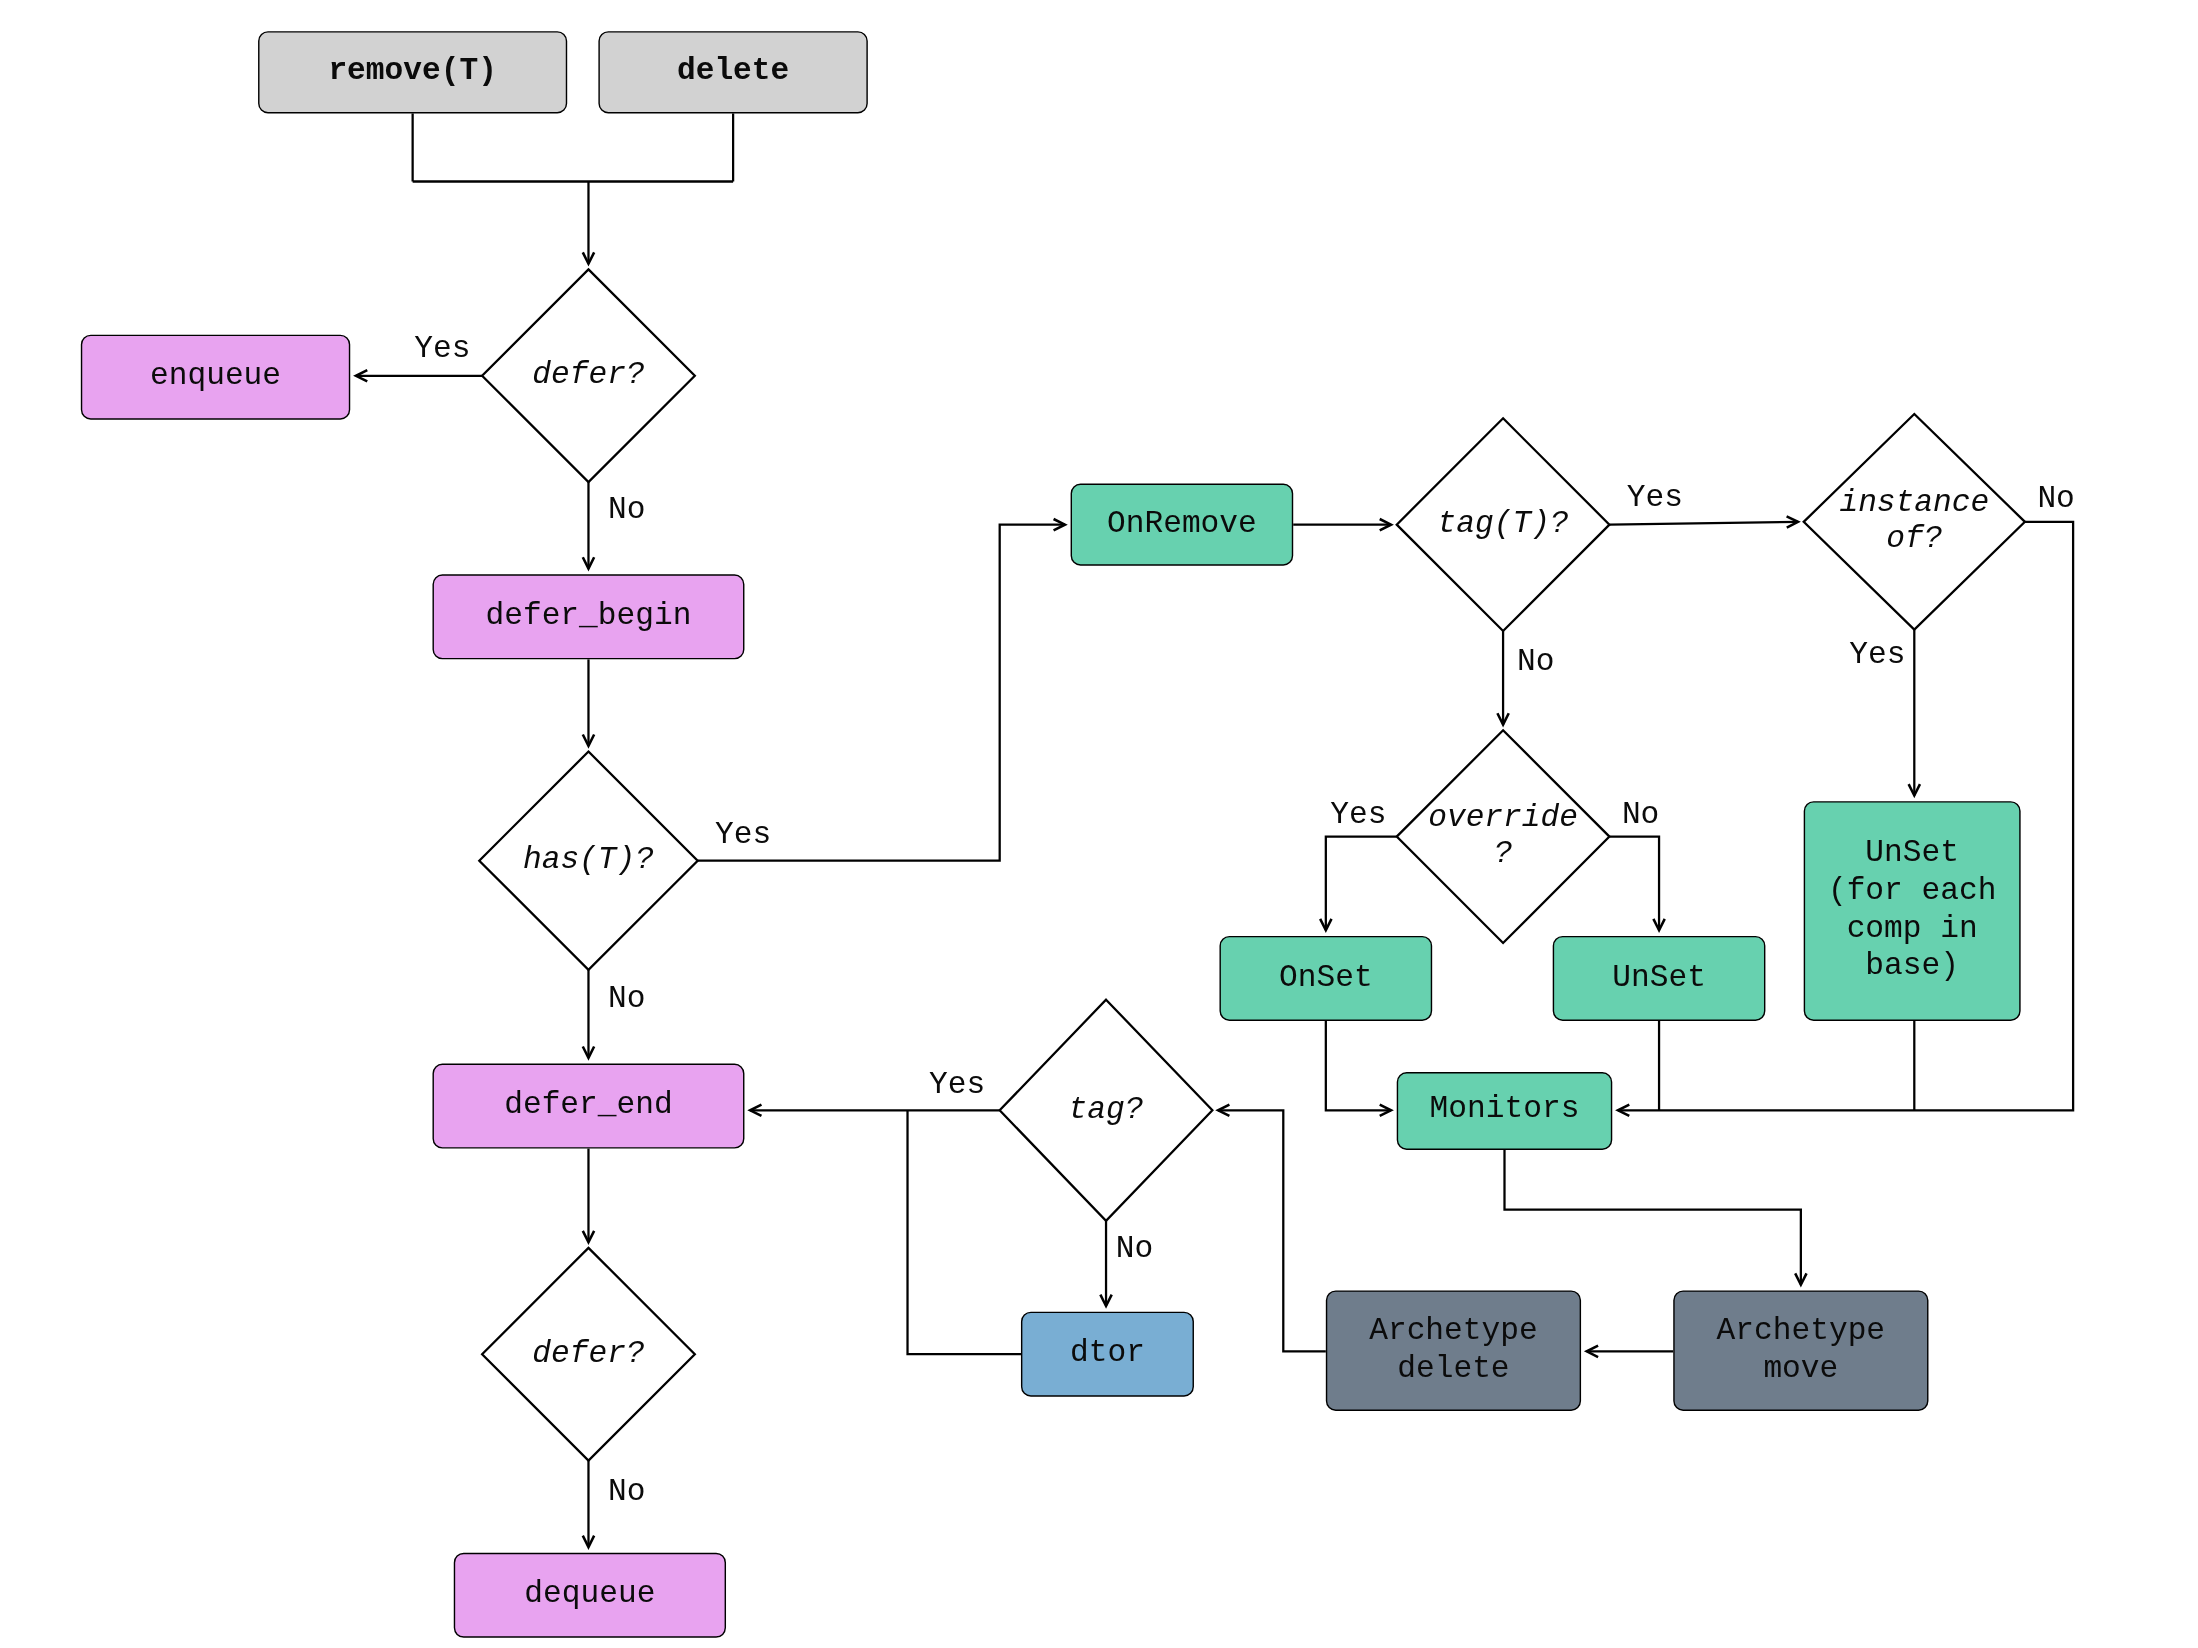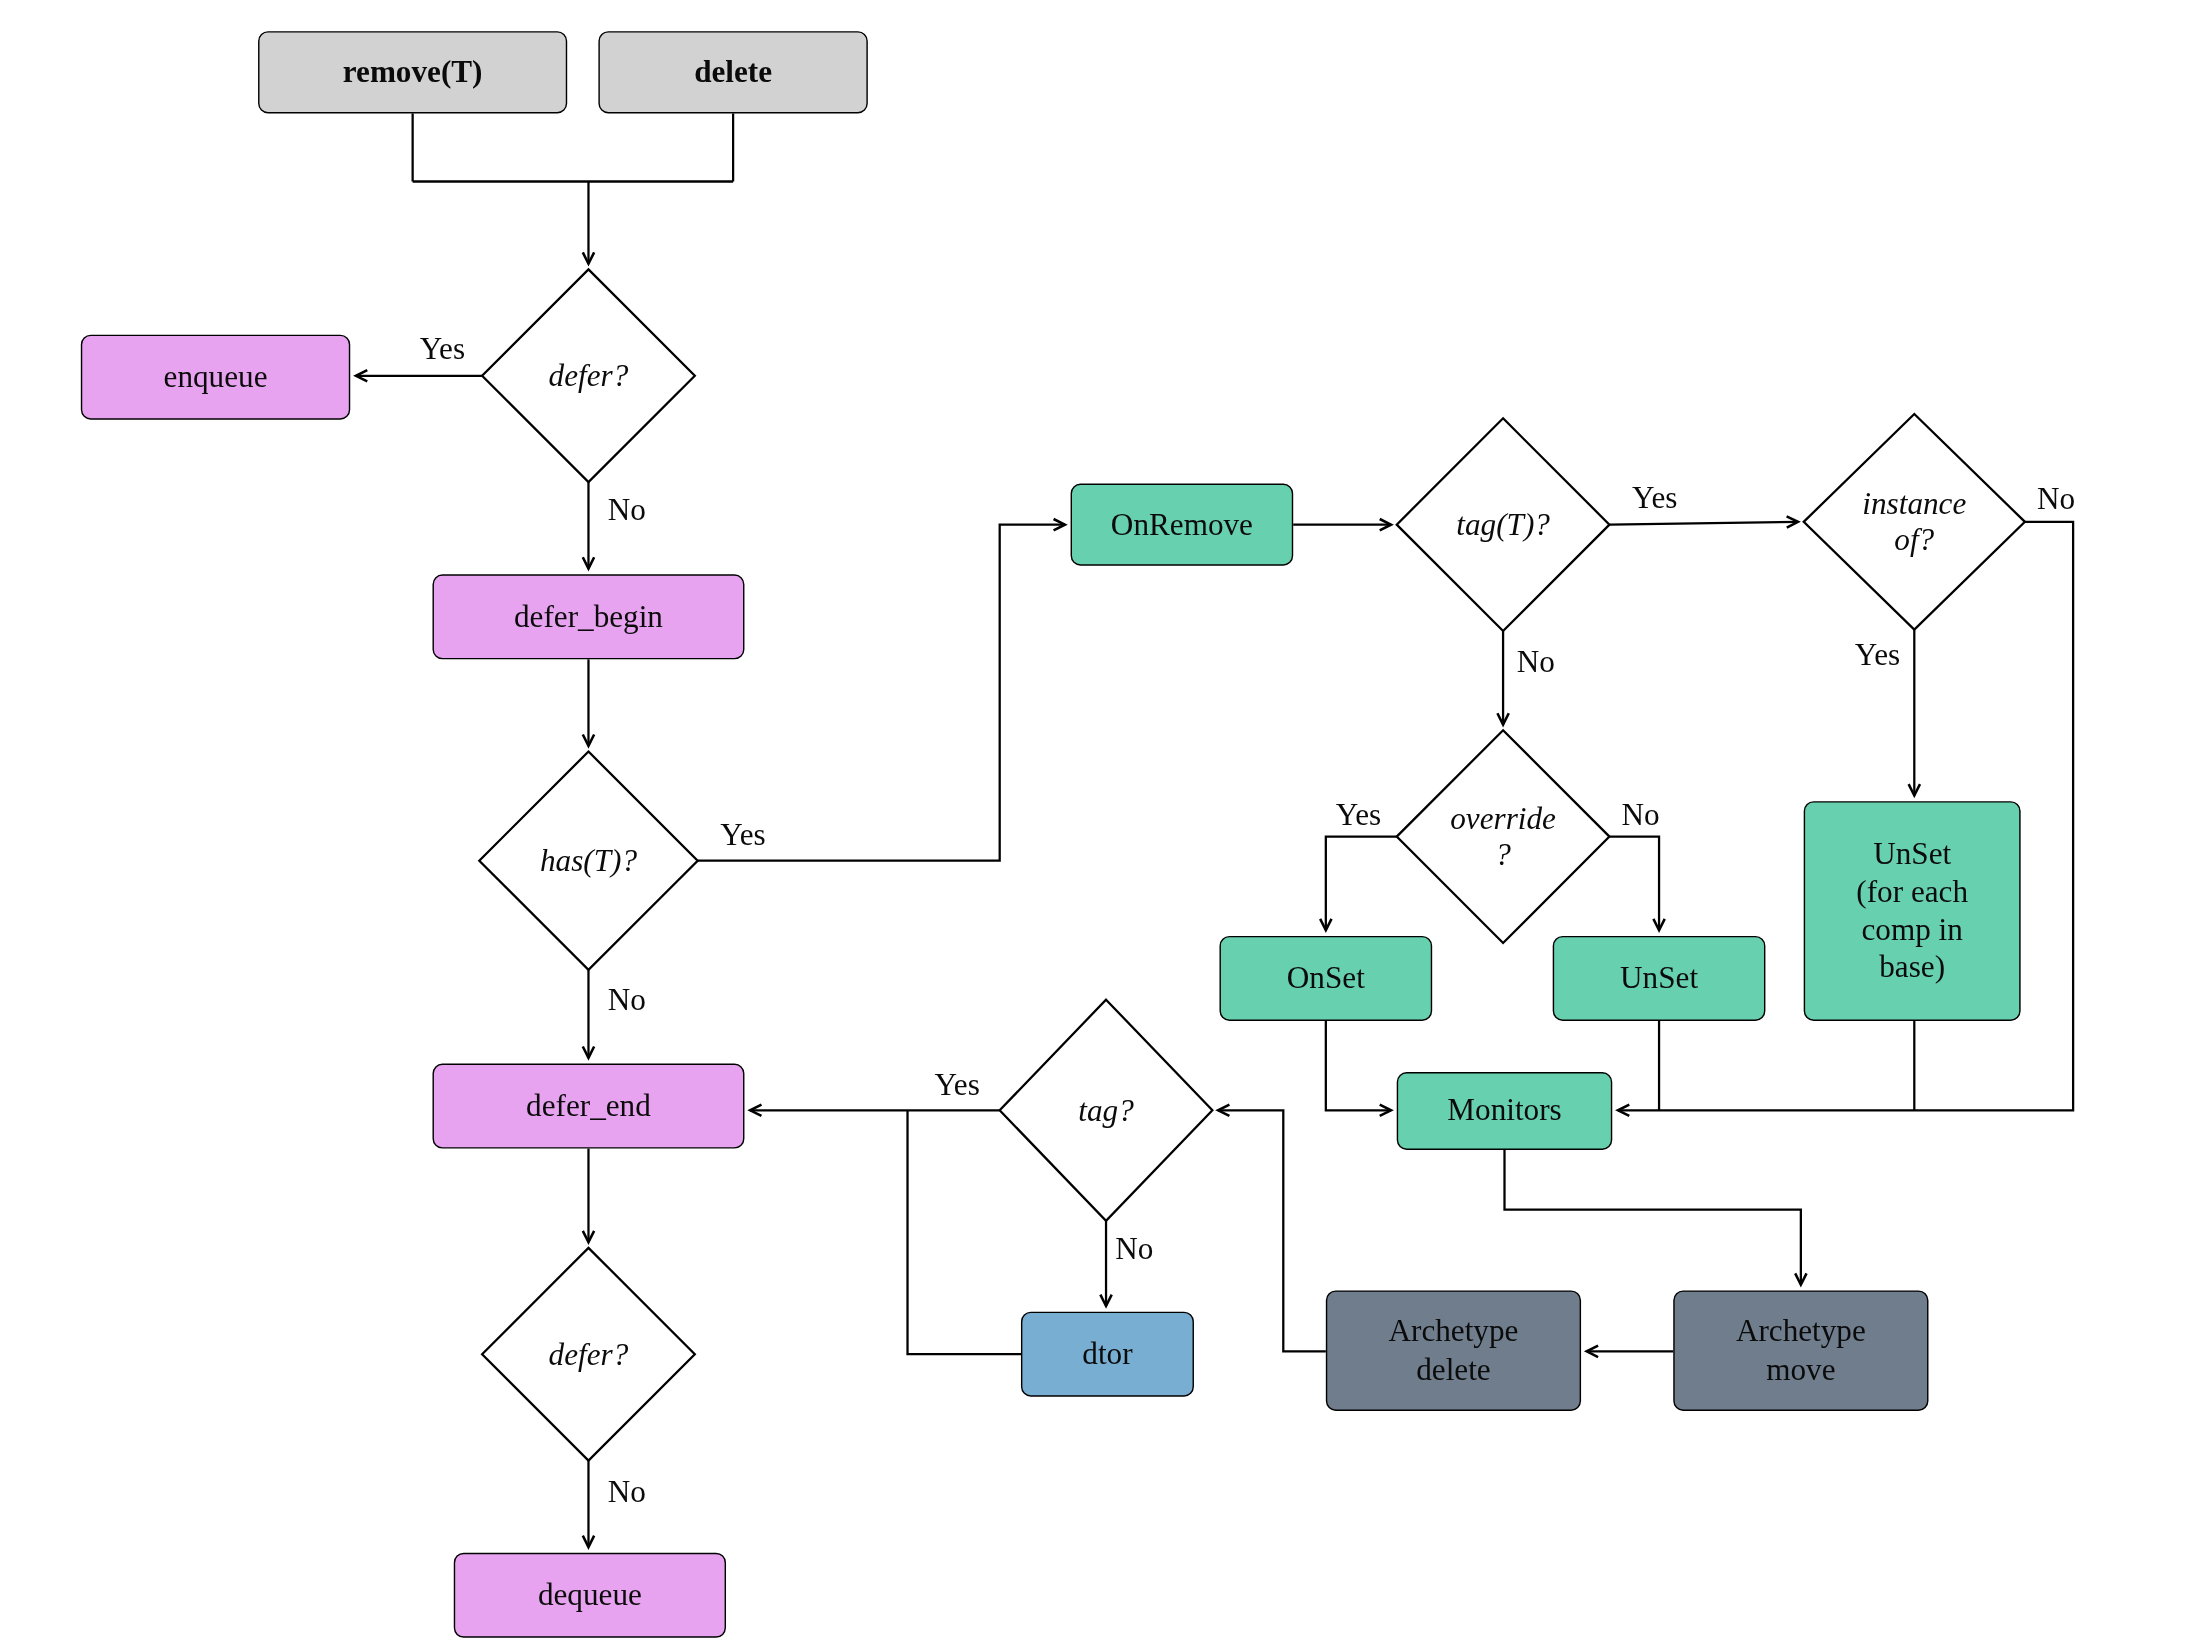--- a/index.html
+++ b/index.html
@@ -1,17 +1,17 @@
 <!DOCTYPE html>
 <html><head>
 <meta charset="utf-8">
 <style>
   html,body{margin:0;padding:0;background:#ffffff;}
   .stage{position:relative;width:2198px;height:1648px;overflow:hidden;background:#ffffff;
-         font-family:Liberation Serif, serif;}
+         font-family:Liberation Mono, monospace;}
   .canvas{position:absolute;left:0;top:0;width:1550px;height:1162px;
           transform:scale(1.418);transform-origin:top left;}
   .edges{position:absolute;left:0;top:0;width:1550px;height:1162px;}
   .edges polyline, .edges polygon{stroke:#000;stroke-width:1.6;fill:none;}
   .edges polygon{fill:#ffffff;}
   .box{position:absolute;box-sizing:border-box;border:1.6px solid #000;border-radius:7px;
        display:flex;align-items:center;justify-content:center;color:#0b0b0b;}
   .lbl{font-size:22px;line-height:1.22;text-align:center;white-space:pre-line;}
   .entry{background:#d2d2d2;}
   .entry .lbl{font-weight:bold;}

